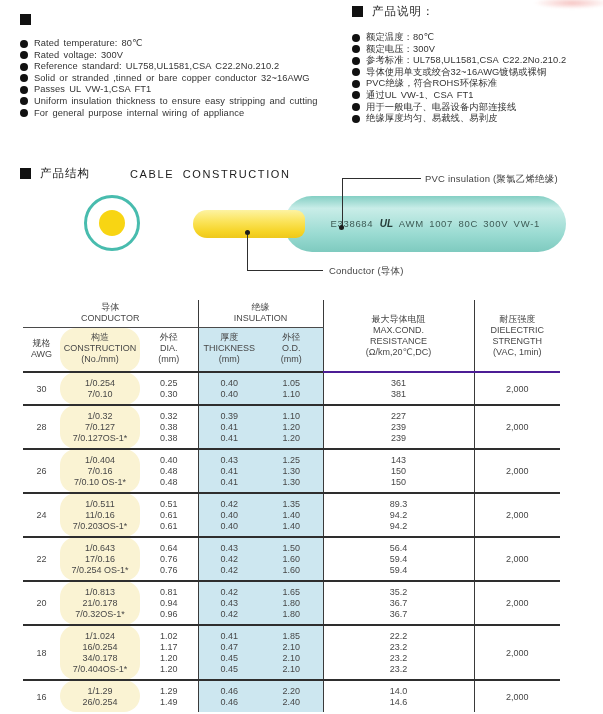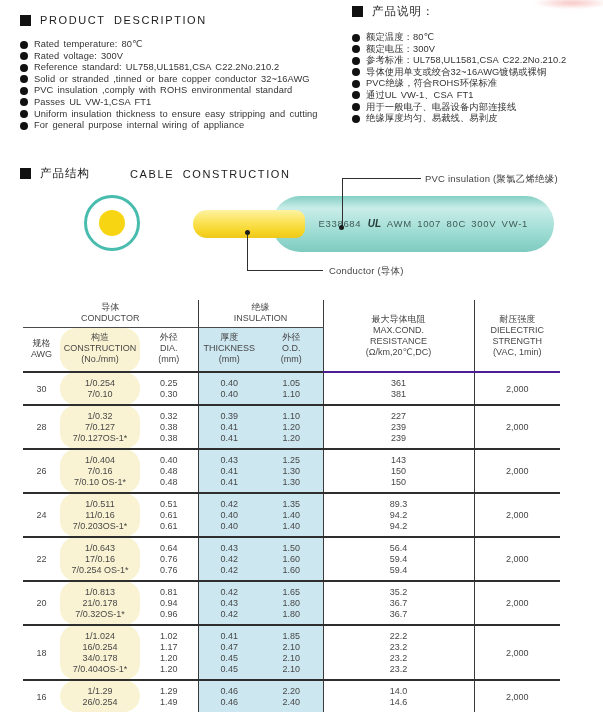--- a/index.html
+++ b/index.html
@@ -31,21 +31,21 @@
   .cons-head .gap{display:inline-block;width:22px;}
   .diagram{position:absolute;left:0;top:160px;width:603px;height:142px;}
 
   .xsec-ring{position:absolute;left:84px;top:35px;width:50px;height:50px;border:3px solid #48bcae;
              border-radius:50%;background:#fff;display:flex;align-items:center;justify-content:center;}
   .xsec-core{width:26px;height:26px;border-radius:50%;background:#f8d513;}
 
   .rod{position:absolute;left:193px;top:50px;width:112px;height:28px;z-index:2;
        border-radius:14px 9px 9px 14px;
        background:linear-gradient(180deg,#fdf3a2 0%,#fbe45c 40%,#f6d426 78%,#eec81c 100%);}
-  .cable{position:absolute;left:272px;top:36px;width:282px;height:56px;z-index:1;border-radius:28px;
+  .cable{position:absolute;left:284px;top:36px;width:282px;height:56px;z-index:1;border-radius:28px;
          background:linear-gradient(180deg,#84cfc4 0%,#c9ede8 22%,#b2e4dd 45%,#9adbd2 68%,#7ecabf 100%);}
   .cable-print{height:56px;line-height:56px;text-align:right;padding-right:26px;
                font-size:9.5px;letter-spacing:.7px;word-spacing:2px;color:#3e5c56;white-space:nowrap;}
   .ul-mark{font-weight:bold;font-style:italic;font-size:10px;letter-spacing:0;color:#253c38;padding:0 1px;}
 
   .co-line{position:absolute;background:#2e2e2e;z-index:3;}
   .co-dot{position:absolute;width:5px;height:5px;border-radius:50%;background:#1c1c1c;z-index:4;}
   .co-label{position:absolute;font-size:9.5px;color:#444;white-space:nowrap;z-index:4;letter-spacing:.2px;}
 
   .pvc-line-v{left:342px;top:18px;width:1px;height:49px;}
@@ -75,42 +75,37 @@
 </head>
 <body>
 
 <div class="page">
 
   <div class="smudge"></div>
 
   <div class="desc-en">
     <div class="sec-head">
       <span class="sq"></span>
-      <span class="sec-title">PRODUCT DESCRIPTION</span>
     </div>
     <div class="bullets">
         <div class="bullet-item">
           <span class="dot"></span>
           <span>Rated temperature: 80℃</span>
         </div>
         <div class="bullet-item">
           <span class="dot"></span>
           <span>Rated voltage: 300V</span>
         </div>
         <div class="bullet-item">
           <span class="dot"></span>
           <span>Reference standard: UL758,UL1581,CSA C22.2No.210.2</span>
         </div>
         <div class="bullet-item">
           <span class="dot"></span>
           <span>Solid or stranded ,tinned or bare copper conductor 32~16AWG</span>
-        </div>
-        <div class="bullet-item">
-          <span class="dot"></span>
-          <span>PVC insulation ,comply with ROHS environmental standard</span>
         </div>
         <div class="bullet-item">
           <span class="dot"></span>
           <span>Passes UL VW-1,CSA FT1</span>
         </div>
         <div class="bullet-item">
           <span class="dot"></span>
           <span>Uniform insulation thickness to ensure easy stripping and cutting</span>
         </div>
         <div class="bullet-item">

